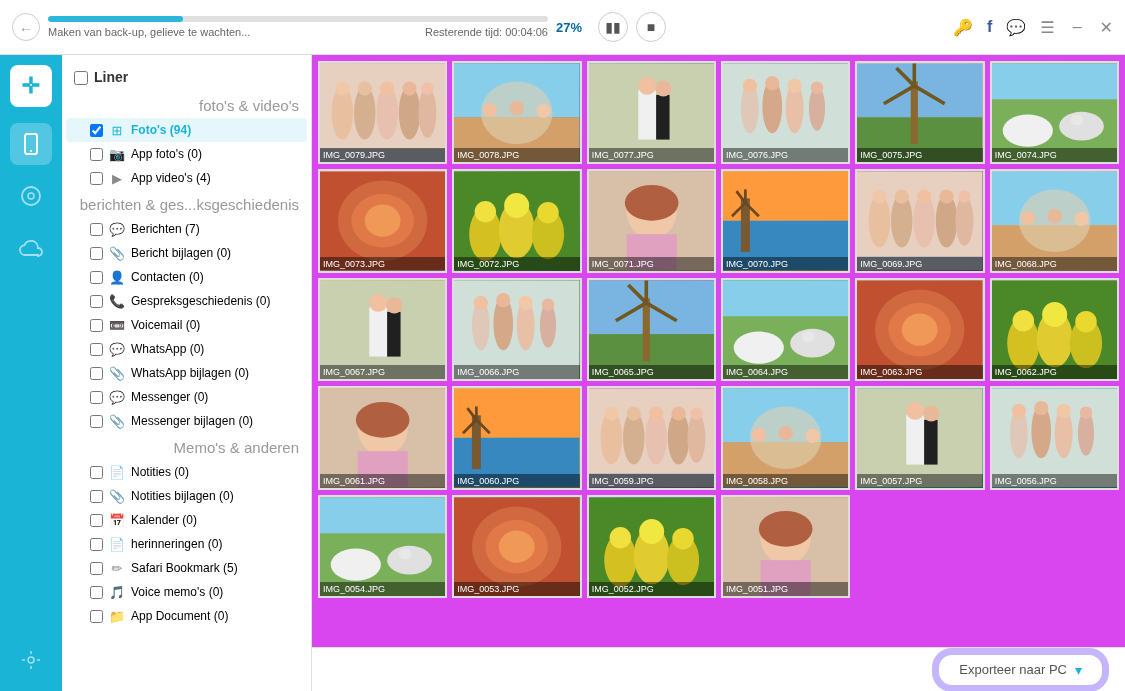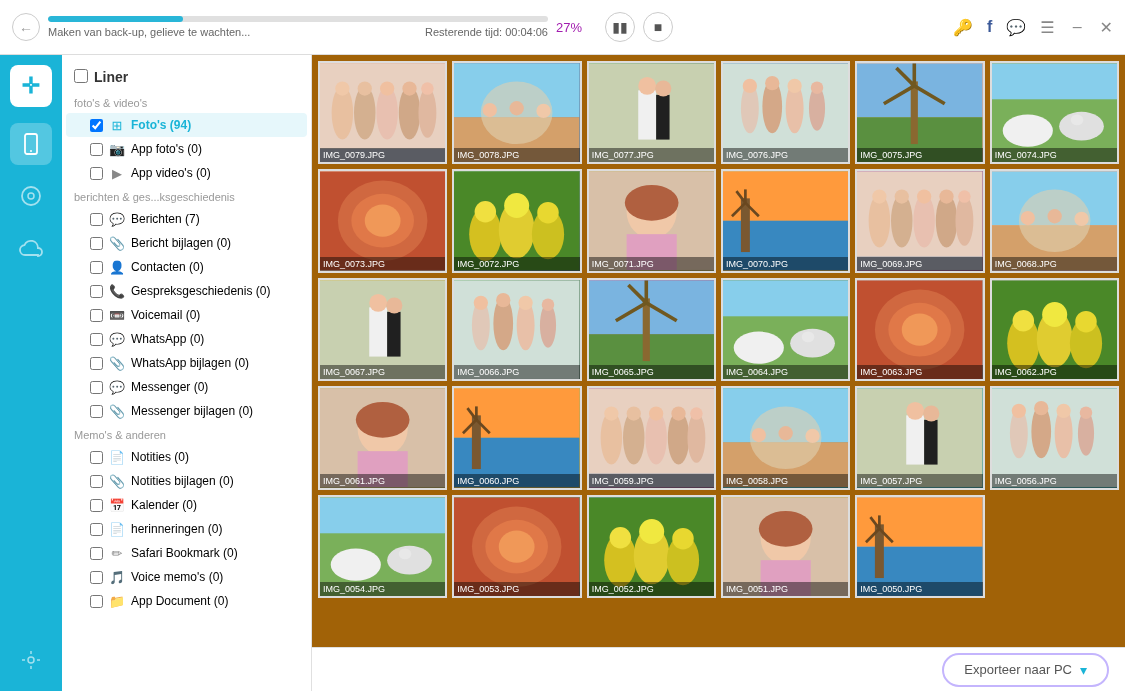--- a/index.html
+++ b/index.html
@@ -52,23 +52,23 @@
       width: 27%;
     }
     .progress-text {
       font-size: 11px;
       color: #666;
       display: flex;
       justify-content: space-between;
     }
     .title-bar-percent {
       font-size: 13px;
-      font-weight: normal;
-      color: #a21caf;
-      margin-right: 15px;
+      font-weight: bold;
+      color: #0369a1;
+      margin-right: 8px;
     }
     .ctrl-btn {
       width: 30px; height: 30px;
       border: 1.5px solid #ccc;
       border-radius: 50%;
       display: flex; align-items: center; justify-content: center;
       cursor: pointer;
       color: #555;
       font-size: 14px;
       background: #fff;
@@ -125,36 +125,37 @@
     .left-panel {
       width: 250px;
       background: #fff;
       border-right: 1px solid #e0e0e0;
       overflow-y: auto;
       flex-shrink: 0;
       padding: 10px 0;
     }
     .panel-header {
       display: flex;
-      align-items: flex-start;
+      align-items: flex-end;
       padding: 4px 12px 6px 12px;
       gap: 6px;
     }
     .panel-header-checkbox {
       width: 14px; height: 14px; cursor: pointer;
     }
     .panel-header-title {
       font-size: 14px;
       font-weight: bold;
       color: #333;
     }
     .section-label {
-      font-size: 11px;
+      font-size: 15px;
       color: #999;
       padding: 6px 12px 4px 12px;
+      text-align: right;
     }
     .tree-item {
       display: flex;
       align-items: center;
       padding: 4px 10px 4px 24px;
       gap: 6px;
       cursor: pointer;
       border-radius: 4px;
       margin: 0 4px;
     }
@@ -172,21 +173,21 @@
       font-size: 12px;
       color: #000000;
       flex: 1;
     }
     .tree-item.active .tree-item-label { color: #1ab4d7; font-weight: 600; }
 
     
     .photo-area {
       flex: 1;
       overflow-y: auto;
-      background: #a16207;
+      background: #d946ef;
       padding: 6px;
     }
     .photo-grid {
       display: grid;
       grid-template-columns: repeat(6, 1fr);
       gap: 5px;
     }
     .photo-cell {
       position: relative;
       background: #ddd;
@@ -219,21 +220,21 @@
       background: #fff;
       border-top: 1px solid #e0e0e0;
       display: flex;
       align-items: center;
       justify-content: flex-end;
       padding: 0 16px;
       flex-shrink: 0;
     }
     .export-btn {
       background: #fff;
-      border: 2px solid #c4b5fd;
+      border: 7px solid #c4b5fd;
       border-radius: 20px;
       padding: 7px 20px;
       font-size: 13px;
       color: #555;
       cursor: pointer;
       display: flex;
       align-items: center;
       gap: 8px;
     }
     .export-btn .arrow { color: #1ab4d7; font-size: 14px; }
@@ -319,21 +320,21 @@
       <span class="tree-item-label">Foto's (94)</span>
     </div>
     <div class="tree-item">
       <input type="checkbox" style="">
       <span class="tree-item-icon" style="color:#888;">📷</span>
       <span class="tree-item-label">App foto's (0)</span>
     </div>
     <div class="tree-item">
       <input type="checkbox" style="">
       <span class="tree-item-icon" style="color:#888;">▶</span>
-      <span class="tree-item-label">App video's (0)</span>
+      <span class="tree-item-label">App video's (4)</span>
     </div>
 
     <div class="section-label">berichten &amp; ges...ksgeschiedenis</div>
     <div class="tree-item">
       <input type="checkbox" style="">
       <span class="tree-item-icon" style="color:#888;">💬</span>
       <span class="tree-item-label">Berichten (7)</span>
     </div>
     <div class="tree-item">
       <input type="checkbox" style="">
@@ -393,21 +394,21 @@
       <span class="tree-item-label">Kalender (0)</span>
     </div>
     <div class="tree-item">
       <input type="checkbox" style="">
       <span class="tree-item-icon" style="color:#888;">📄</span>
       <span class="tree-item-label">herinneringen (0)</span>
     </div>
     <div class="tree-item">
       <input type="checkbox" style="">
       <span class="tree-item-icon" style="color:#888;">✏</span>
-      <span class="tree-item-label">Safari Bookmark (0)</span>
+      <span class="tree-item-label">Safari Bookmark (5)</span>
     </div>
     <div class="tree-item">
       <input type="checkbox" style="">
       <span class="tree-item-icon" style="color:#888;">🎵</span>
       <span class="tree-item-label">Voice memo's (0)</span>
     </div>
     <div class="tree-item">
       <input type="checkbox" style="">
       <span class="tree-item-icon" style="color:#888;">📁</span>
       <span class="tree-item-label">App Document (0)</span>
@@ -794,34 +795,20 @@
             <div class="photo-inner" style="background: linear-gradient(135deg, rgb(216, 200, 120) 0%, rgb(168, 152, 72) 100%);">
               <svg width="100%" height="100%" viewBox="0 0 140 110">
                 <rect width="140" height="110" fill="#d8c0a8"></rect>
                 <ellipse cx="70" cy="45" rx="28" ry="30" fill="#f0c8a8"></ellipse>
                 <rect x="42" y="70" width="56" height="40" fill="#e0a0c0"></rect>
                 <ellipse cx="70" cy="35" rx="30" ry="20" fill="#b06040"></ellipse>
               </svg>
             </div>
             <div class="photo-label">IMG_0051.JPG</div>
           </div>
-          <div class="photo-cell">
-            <div class="photo-inner" style="background: linear-gradient(135deg, rgb(200, 200, 200) 0%, rgb(152, 152, 152) 100%);">
-              <svg width="100%" height="100%" viewBox="0 0 140 110">
-                <rect width="140" height="55" fill="#ff9a3c"></rect>
-                <rect y="55" width="140" height="55" fill="#3888c0"></rect>
-                <rect x="20" y="30" width="10" height="60" fill="#7a5830"></rect>
-                <line x1="25" y1="35" x2="10" y2="50" stroke="#6a4820" stroke-width="3"></line>
-                <line x1="25" y1="35" x2="40" y2="50" stroke="#6a4820" stroke-width="3"></line>
-                <line x1="25" y1="35" x2="25" y2="20" stroke="#6a4820" stroke-width="3"></line>
-                <line x1="25" y1="35" x2="15" y2="22" stroke="#6a4820" stroke-width="3"></line>
-              </svg>
-            </div>
-            <div class="photo-label">IMG_0050.JPG</div>
-          </div>
         </div>
     </div>
     <div class="bottom-bar">
       <button class="export-btn">
         <span>Exporteer naar PC</span>
         <span class="arrow">▾</span>
       </button>
     </div>
   </div>
 

